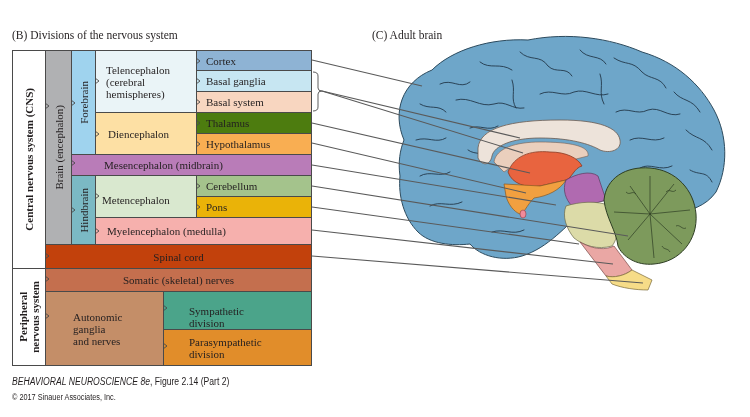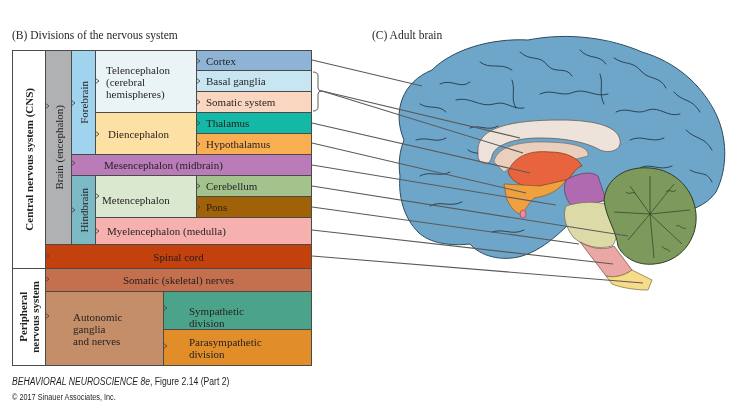--- a/index.html
+++ b/index.html
@@ -47,40 +47,40 @@
   <span>Diencephalon</span>
 </div>
 
 <div class="abs cell left" style="left:196px; top:50px; width:116px; height:21px; background:#8eb3d4;">
   <span>Cortex</span>
 </div>
 <div class="abs cell left" style="left:196px; top:70px; width:116px; height:22px; background:#c7e6f2;">
   <span>Basal ganglia</span>
 </div>
 <div class="abs cell left" style="left:196px; top:91px; width:116px; height:22px; background:#f8d6c0;">
-  <span>Somatic system</span>
-</div>
-<div class="abs cell left" style="left:196px; top:112px; width:116px; height:22px; background:#14b8a6;">
+  <span>Basal system</span>
+</div>
+<div class="abs cell left" style="left:196px; top:112px; width:116px; height:22px; background:#4d7c0f;">
   <span>Thalamus</span>
 </div>
 <div class="abs cell left" style="left:196px; top:133px; width:116px; height:22px; background:#f9ae52;">
   <span>Hypothalamus</span>
 </div>
 
 <div class="abs cell left" style="left:71px; top:154px; width:241px; height:22px; background:#b97cb8; padding-left:32px;">
   <span>Mesencephalon (midbrain)</span>
 </div>
 
 <div class="abs cell left" style="left:95px; top:175px; width:102px; height:49px; background:#d9e8cf; padding-left:6px;">
   <span>Metencephalon</span>
 </div>
 <div class="abs cell left" style="left:196px; top:175px; width:116px; height:22px; background:#a4c38c;text-align:right;">
   <span>Cerebellum</span>
 </div>
-<div class="abs cell left" style="left:196px; top:196px; width:116px; height:22px; background:#a16207;">
+<div class="abs cell left" style="left:196px; top:196px; width:116px; height:22px; background:#eab308;">
   <span>Pons</span>
 </div>
 
 <div class="abs cell left" style="left:95px; top:217px; width:217px; height:28px; background:#f6b0ad; padding-left:11px;">
   <span>Myelencephalon (medulla)</span>
 </div>
 
 <div class="abs cell center" style="left:45px; top:244px; width:267px; height:25px; background:#c2410c;">
   <span>Spinal cord</span>
 </div>

